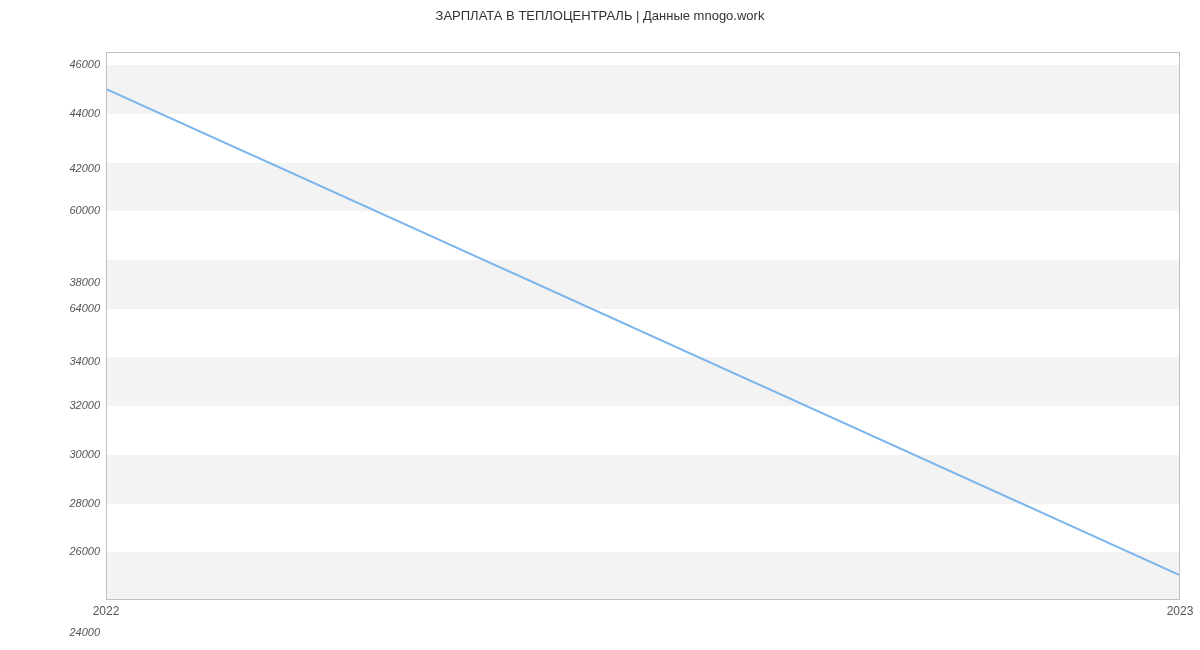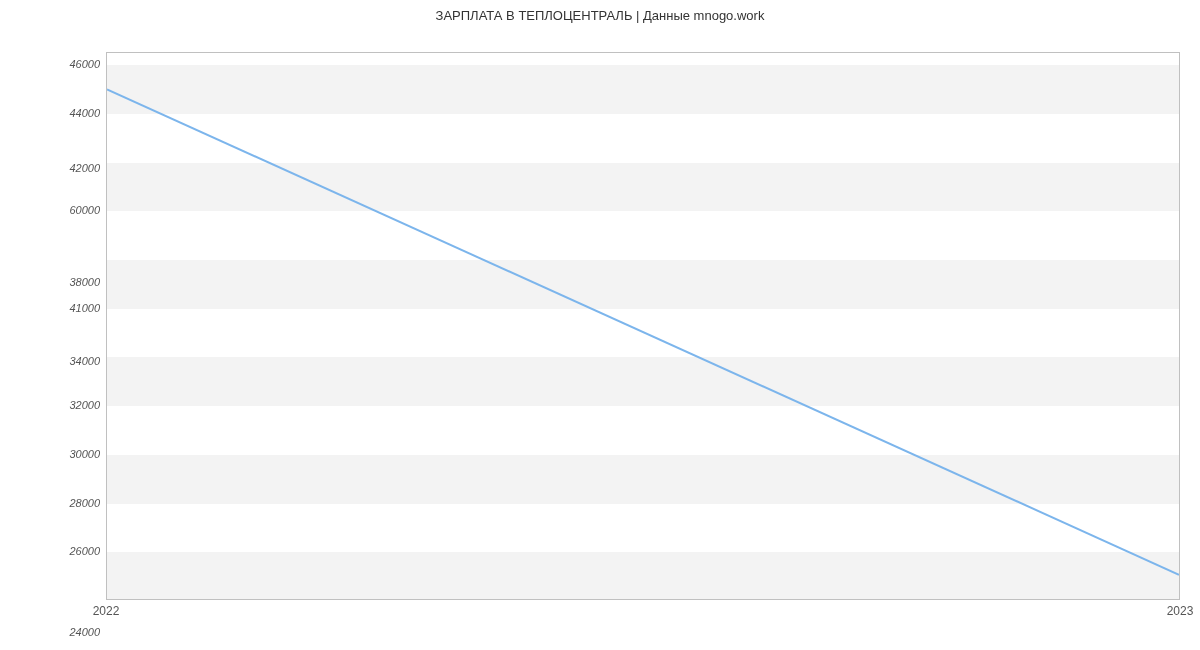--- a/index.html
+++ b/index.html
@@ -72,21 +72,21 @@
 
 <div class="chart-wrap">
   <div class="title">ЗАРПЛАТА В ТЕПЛОЦЕНТРАЛЬ | Данные mnogo.work</div>
 
   <div class="y-tick-label" style="top:632px;">24000</div>
   <div class="y-tick-label" style="top:551.3px;">26000</div>
   <div class="y-tick-label" style="top:502.6px;">28000</div>
   <div class="y-tick-label" style="top:453.9px;">30000</div>
   <div class="y-tick-label" style="top:405.2px;">32000</div>
   <div class="y-tick-label" style="top:361px;">34000</div>
-  <div class="y-tick-label" style="top:307.7px;">41000</div>
+  <div class="y-tick-label" style="top:307.7px;">64000</div>
   <div class="y-tick-label" style="top:259.0px;margin-top:23px;">38000</div>
   <div class="y-tick-label" style="top:210.3px;">60000</div>
   <div class="y-tick-label" style="top:168px;">42000</div>
   <div class="y-tick-label" style="top:112.9px;">44000</div>
   <div class="y-tick-label" style="top:64.2px;">46000</div>
 
   <div class="x-tick-label" style="left:106px;">2022</div>
   <div class="x-tick-label" style="left:1180px;">2023</div>
 
   <div class="plot-area">

